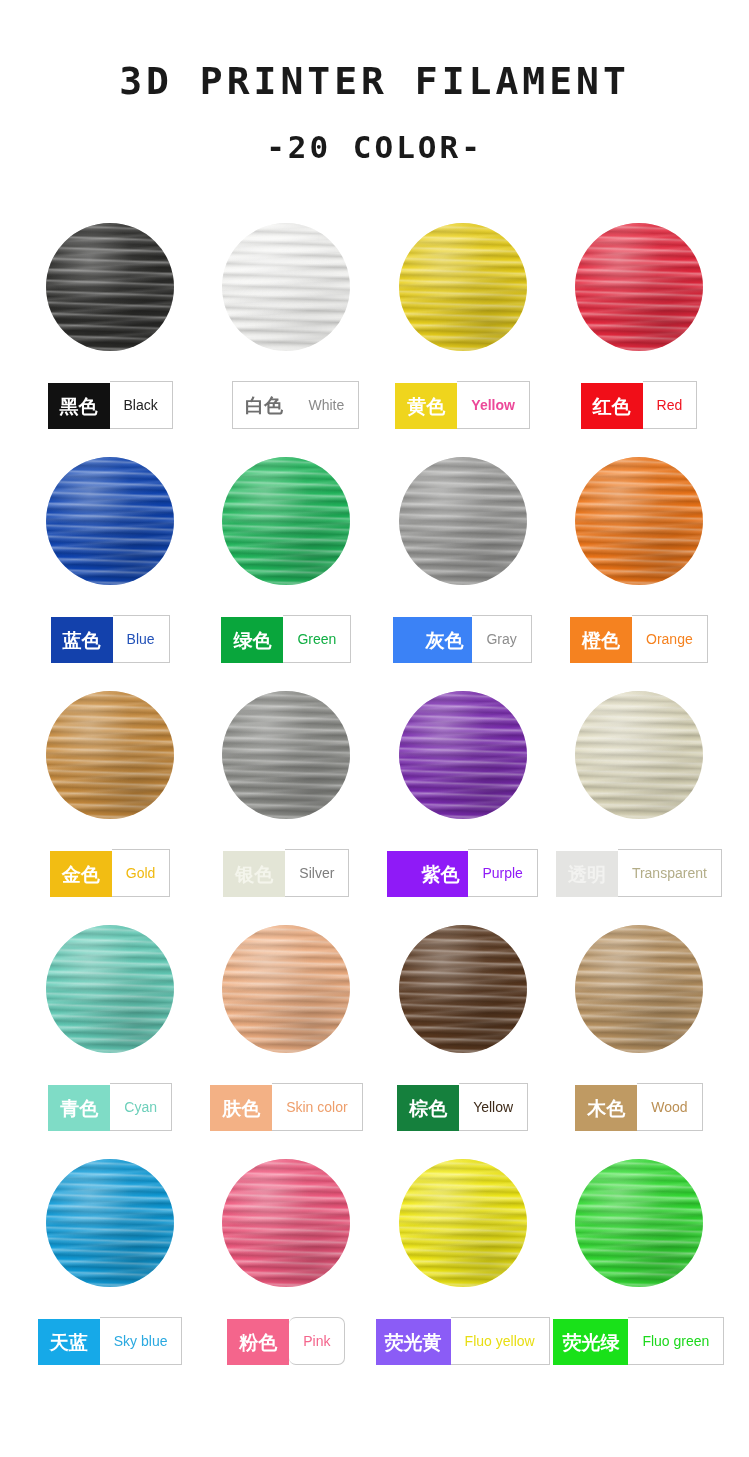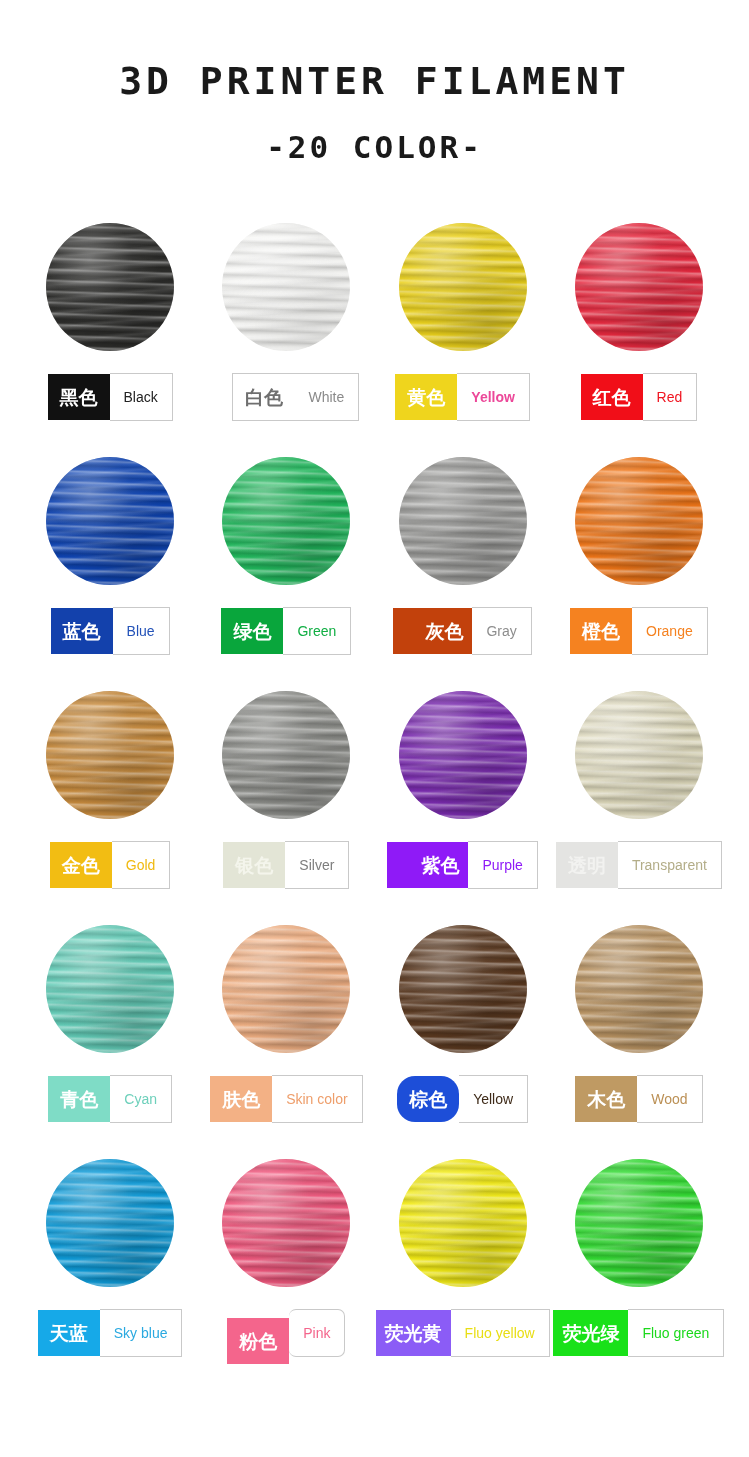--- a/index.html
+++ b/index.html
@@ -107,21 +107,21 @@
   }
   .spool.pale .shade{
     background:
       radial-gradient(circle at 34% 28%, rgba(255,255,255,0.40) 0%, rgba(255,255,255,0) 56%),
       radial-gradient(circle at 72% 82%, rgba(0,0,0,0.07) 0%, rgba(0,0,0,0) 66%);
   }
 
   
   .label{
     display:flex;
-    align-items:center;
+    align-items:flex-end;
     height:64px;
     line-height:46px;
     box-sizing:border-box;
   }
   .label .cn{
     min-width:62px;
     padding:0 9px;
     text-align:center;
     font-size:19px;
     font-weight:700;
@@ -236,21 +236,21 @@
       </div>
       <div class="cell">
         <div class="spool-wrap">
           <div class="spool" style="background: rgb(156, 156, 154);">
             <div class="strands"></div>
             <div class="strands2"></div>
             <div class="shade"></div>
           </div>
         </div>
         <div class="label">
-          <div class="cn" style="background: #c2410c; color: rgb(255, 255, 255); padding-left: 32px;">灰色</div>
+          <div class="cn" style="background: #3b82f6; color: rgb(255, 255, 255); padding-left: 32px;">灰色</div>
           <div class="en" style="color: rgb(141, 141, 141);">Gray</div>
         </div>
       </div>
       <div class="cell">
         <div class="spool-wrap">
           <div class="spool" style="background: rgb(240, 118, 24);">
             <div class="strands"></div>
             <div class="strands2"></div>
             <div class="shade"></div>
           </div>
@@ -340,21 +340,21 @@
       </div>
       <div class="cell">
         <div class="spool-wrap">
           <div class="spool" style="background: rgb(92, 58, 33);">
             <div class="strands"></div>
             <div class="strands2"></div>
             <div class="shade"></div>
           </div>
         </div>
         <div class="label">
-          <div class="cn" style="background: #1d4ed8; color: rgb(255, 255, 255); border-radius: 18px;">棕色</div>
+          <div class="cn" style="background: #15803d; color: rgb(255, 255, 255);">棕色</div>
           <div class="en" style="color: rgb(62, 42, 24);">Yellow</div>
         </div>
       </div>
       <div class="cell">
         <div class="spool-wrap">
           <div class="spool" style="background: rgb(186, 148, 99);">
             <div class="strands"></div>
             <div class="strands2"></div>
             <div class="shade"></div>
           </div>

